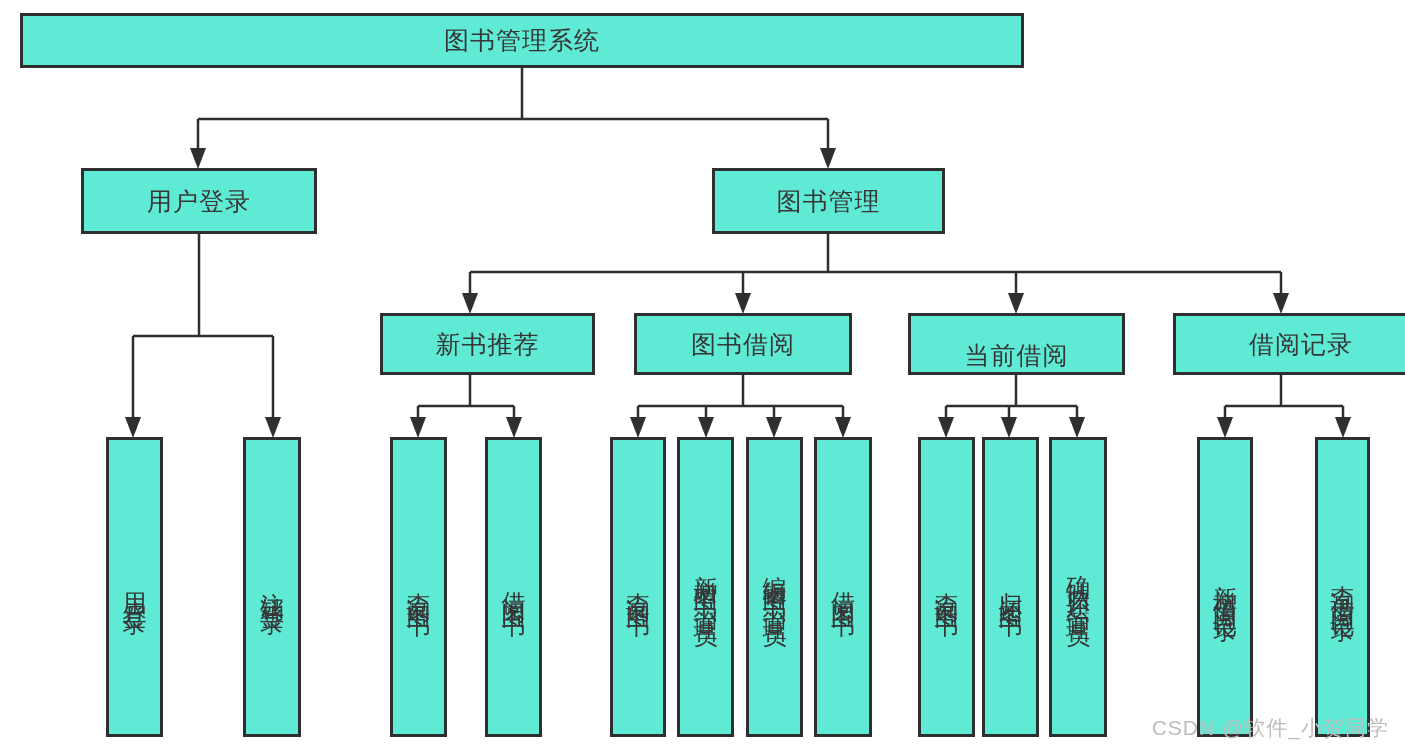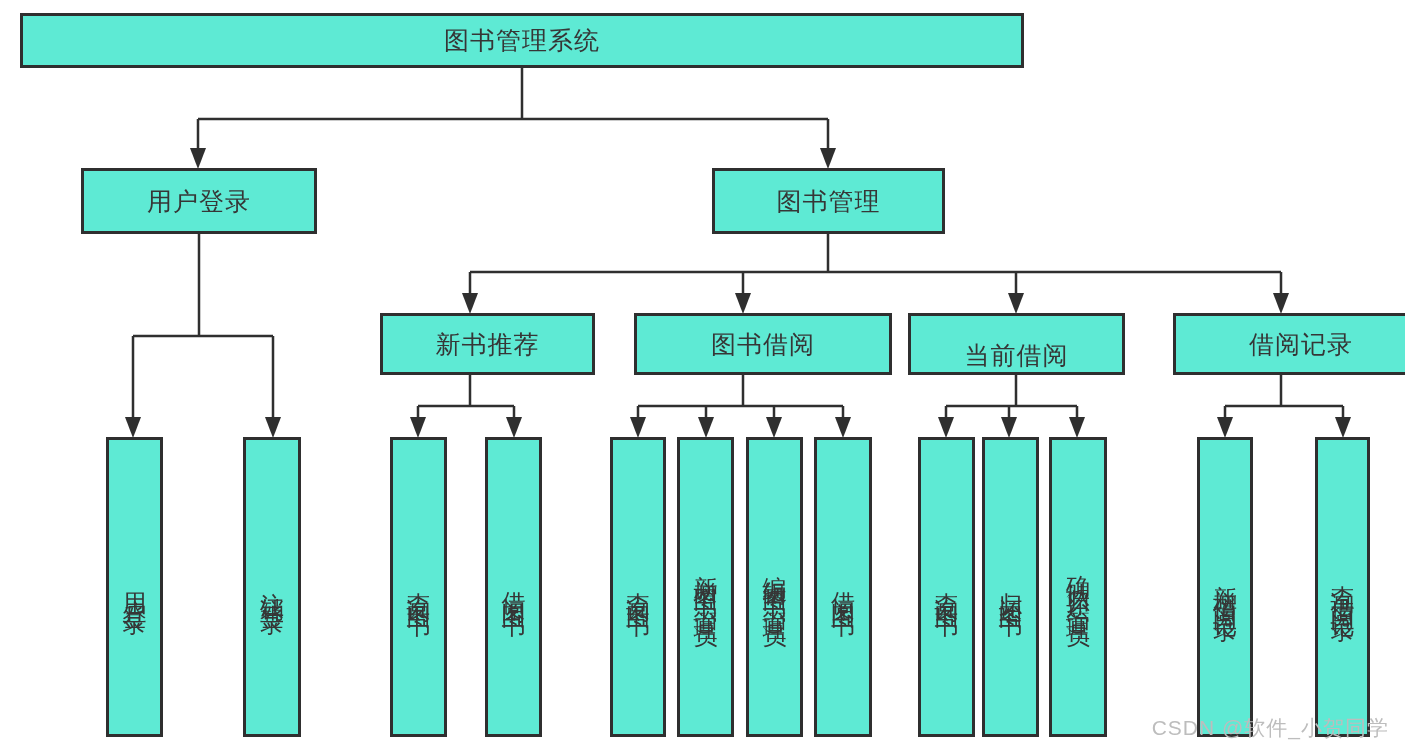--- a/index.html
+++ b/index.html
@@ -45,21 +45,21 @@
     bottom: 5px;
     font-size: 21px;
     color: #bdbdbd;
     letter-spacing: 1px;
     white-space: nowrap;
   }
   
   #n-user-login       { left: 81px;  width: 236px; }
   #n-book-management  { left: 712px; width: 233px; }
   #n-new-book         { left: 380px; width: 215px; }
-  #n-book-borrow      { left: 634px; width: 258px; }
+  #n-book-borrow      { left: 634px; width: 218px; }
   #n-current-borrow   { left: 908px; width: 217px; align-items: flex-end; }
   #n-borrow-records   { left: 1173px; width: 256px; }
   #lf-0  { left: 106px;  width: 57px; }
   #lf-1  { left: 243px;  width: 58px; }
   #lf-2  { left: 390px;  width: 57px; }
   #lf-3  { left: 485px;  width: 57px; }
   #lf-4  { left: 610px;  width: 56px; }
   #lf-5  { left: 677px;  width: 57px; }
   #lf-6  { left: 746px;  width: 57px; }
   #lf-7  { left: 814px;  width: 58px; }

